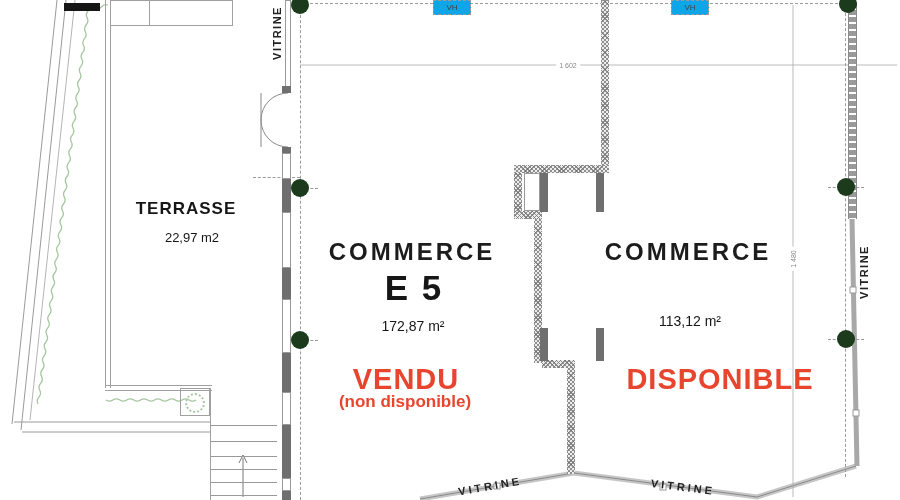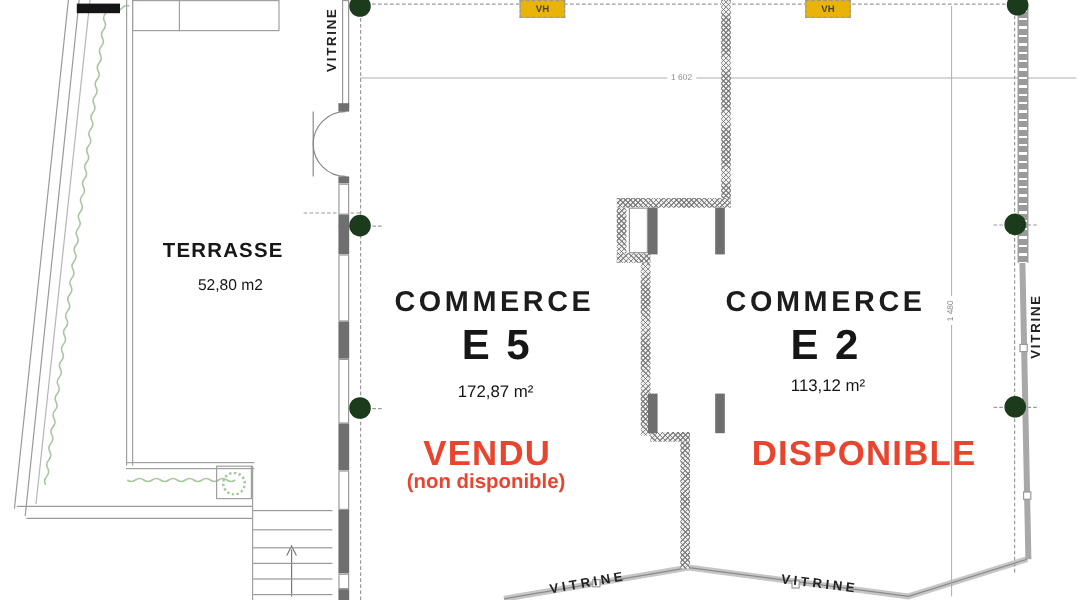--- a/index.html
+++ b/index.html
@@ -25,22 +25,22 @@
   }
   .thinrect{border:1px solid #a0a0a0;box-sizing:border-box;background:transparent;}
   .dline-v{width:4px;border-left:1px solid #a0a0a0;border-right:1px solid #a0a0a0;}
   .dline-h{height:4px;border-top:1px solid #a0a0a0;border-bottom:1px solid #a0a0a0;}
   .rungs{
     background:repeating-linear-gradient(180deg,#9a9a9a 0 5px,#ffffff 5px 7px);
     border-left:1px solid #8a8a8a;border-right:1px solid #8a8a8a;box-sizing:border-box;
   }
   .column{width:18px;height:18px;border-radius:50%;background:var(--col-green);}
   .vh-box{
-    border:1px dashed var(--line-gray);background:#eab308;box-sizing:border-box;
-    font-size:8px;font-weight:bold;color:#444;text-align:center;line-height:13px;
+    border:1px dashed var(--line-gray);background:#0ea5e9;box-sizing:border-box;
+    font-size:8px;font-weight:normal;color:#444;text-align:center;line-height:13px;
   }
   .tread{border-top:1px solid #999;height:0;width:100%;position:absolute;left:0;}
   
   .t{position:absolute;transform:translate(-50%,-50%);white-space:nowrap;color:#161616;}
   .terr-title{font-size:17px;font-weight:bold;letter-spacing:1px;}
   .terr-area{font-size:13px;}
   .com-title{font-size:24px;font-weight:bold;letter-spacing:3px;color:#1c1c1c;}
   .com-unit{font-size:35px;font-weight:bold;letter-spacing:2px;}
   .com-area{font-size:14px;}
   .status-big{font-size:29px;font-weight:bold;color:var(--status-red);letter-spacing:1px;}
@@ -153,30 +153,29 @@
   <div class="abs vh-box" style="left:671px;top:0;width:38px;height:15px;"><span>VH</span></div>
 
   <div class="abs column" style="left:291px;top:-4px;"></div>
   <div class="abs column" style="left:839px;top:-5px;"></div>
   <div class="abs column" style="left:291px;top:179px;"></div>
   <div class="abs column" style="left:291px;top:331px;"></div>
   <div class="abs column" style="left:837px;top:178px;"></div>
   <div class="abs column" style="left:837px;top:330px;"></div>
 
   <div class="t terr-title" style="left:186px;top:209px;">TERRASSE</div>
-  <div class="t terr-area" style="left:192px;top:237px;">52,80 m2</div>
+  <div class="t terr-area" style="left:192px;top:237px;">22,97 m2</div>
 
   <div class="t com-title" style="left:412px;top:252px;">COMMERCE</div>
   <div class="t com-unit" style="left:414px;top:288px;">E 5</div>
   <div class="t com-area" style="left:413px;top:326px;">172,87 m²</div>
   <div class="t status-note" style="left:405px;top:402px;">(non disponible)</div>
   <div class="t status-big" style="left:406px;top:379px;">VENDU</div>
 
   <div class="t com-title" style="left:688px;top:252px;">COMMERCE</div>
-  <div class="t com-unit" style="left:688px;top:288px;">E 2</div>
   <div class="t com-area" style="left:690px;top:321px;">113,12 m²</div>
   <div class="t status-big" style="left:720px;top:379px;">DISPONIBLE</div>
 
   <div class="t vitrine" style="left:277px;top:33px;transform:translate(-50%,-50%) rotate(-90deg);">VITRINE</div>
   <div class="t vitrine" style="left:864px;top:272px;transform:translate(-50%,-50%) rotate(-90deg);">VITRINE</div>
   <div class="t vitrine spread" style="left:490px;top:486px;transform:translate(-50%,-50%) rotate(-10deg);">VITRINE</div>
   <div class="t vitrine spread" style="left:683px;top:487px;transform:translate(-50%,-50%) rotate(7deg);">VITRINE</div>
 
   <div class="t dim-label" style="left:568px;top:65px;">1 602</div>
   <div class="t dim-label" style="left:793px;top:259px;transform:translate(-50%,-50%) rotate(-90deg);">1 480</div>

